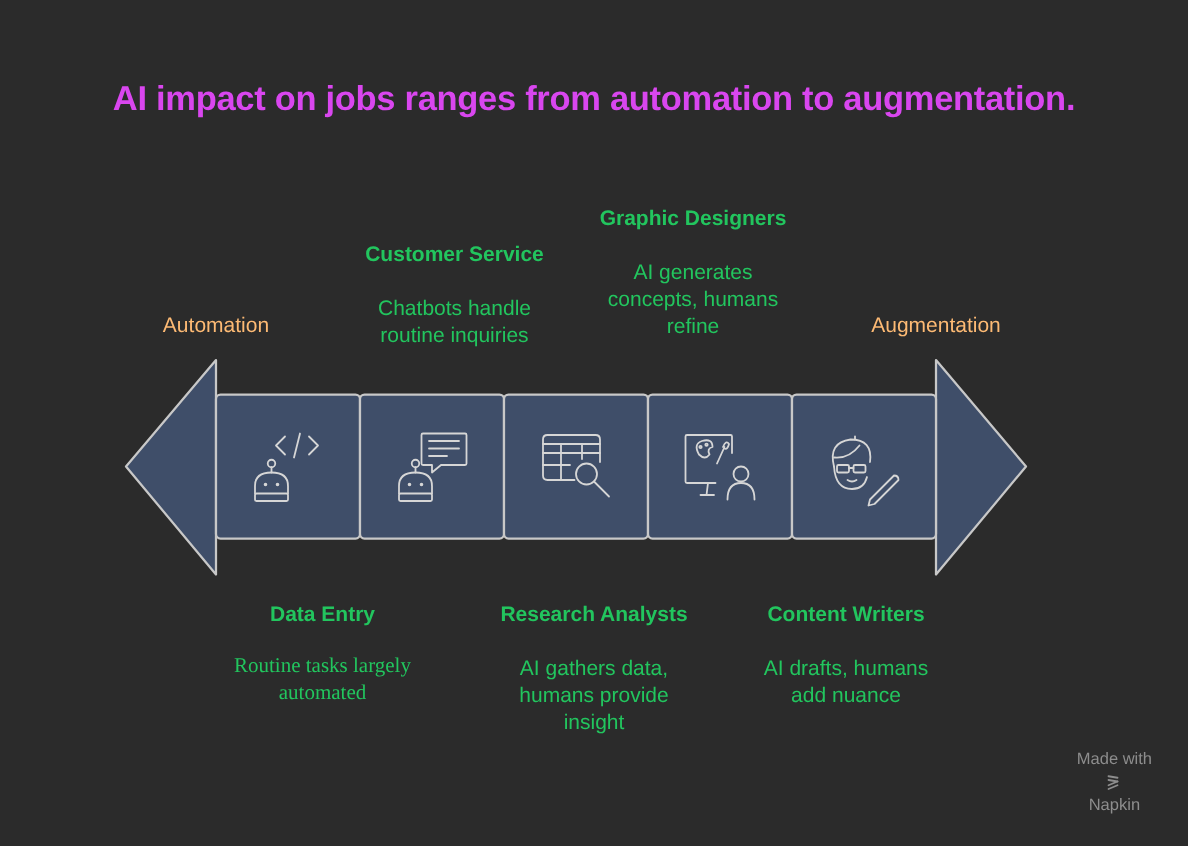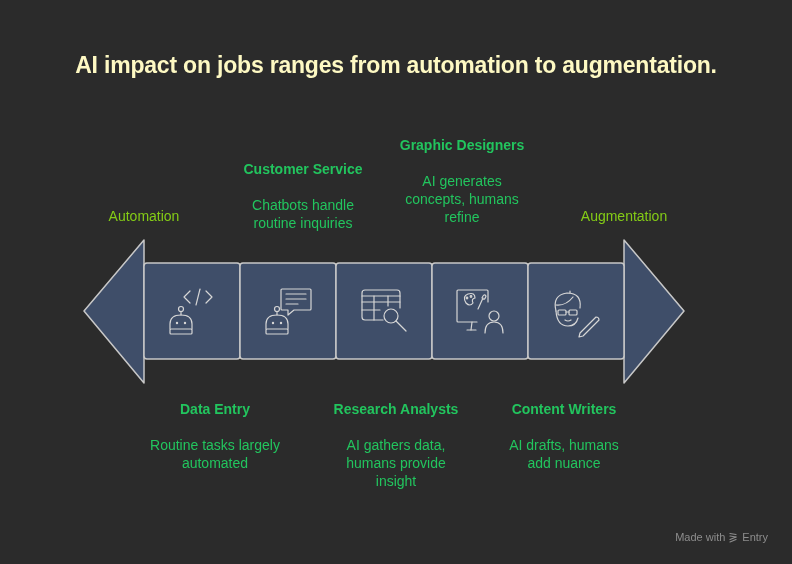--- a/index.html
+++ b/index.html
@@ -2,31 +2,31 @@
 <html><head>
 <meta charset="utf-8">
 <style>
   html, body { margin:0; padding:0; }
   body {
     width:792px; height:564px; background:#2b2b2b; position:relative; overflow:hidden;
     font-family:"Liberation Sans", "DejaVu Sans", sans-serif; color:#f0f0f0;
   }
   .title {
     position:absolute; top:52px; left:0; width:792px; text-align:center;
-    font-size:23px; font-weight:bold; color:#fef9c3; letter-spacing:-0.2px;
+    font-size:23px; font-weight:bold; color:#d946ef; letter-spacing:-0.2px;
   }
   .diagram { position:absolute; left:0; top:0; }
   .label {
     position:absolute; text-align:center; font-size:14px; line-height:18px; color:#22c55e;
   }
   .label .head { font-weight:bold; display:block; margin-bottom:18px; }
-  .endlabel { position:absolute; font-size:14px; color:#84cc16; text-align:center; }
+  .endlabel { position:absolute; font-size:14px; color:#fdba74; text-align:center; }
   .footer {
     position:absolute; right:24px; bottom:21px; font-size:11px; color:#8d8d8d;
-    display:flex; align-items:center; gap:4px;
+    display:flex; align-items:center; gap:4px;flex-direction:column;
   }
 </style>
 </head>
 <body>
 
 <div class="title">AI impact on jobs ranges from automation to augmentation.</div>
 
 <svg class="diagram" width="792" height="564" viewBox="0 0 792 564">
   <g fill="#3f4e69" stroke="#c8c8c8" stroke-width="1.5" stroke-linejoin="round">
 
@@ -114,21 +114,21 @@
   <span style="display:block; width:120px; margin:0 auto;">Chatbots handle routine inquiries</span>
 </div>
 
 <div class="label" style="left:384px; top:136px; width:156px;">
   <span class="head">Graphic Designers</span>
   <span style="display:block; width:128px; margin:0 auto;">AI generates concepts, humans refine</span>
 </div>
 
 <div class="label" style="left:136px; top:400px; width:158px;">
   <span class="head">Data Entry</span>
-  <span style="display:block; width:150px; margin:14px auto;">Routine tasks largely automated</span>
+  <span style="display:block; width:150px; margin:14px auto;font-family:Liberation Serif, serif;">Routine tasks largely automated</span>
 </div>
 
 <div class="label" style="left:320px; top:400px; width:152px;">
   <span class="head">Research Analysts</span>
   <span style="display:block; width:116px; margin:12px auto;">AI gathers data, humans provide insight</span>
 </div>
 
 <div class="label" style="left:490px; top:400px; width:148px;text-align:center;">
   <span class="head">Content Writers</span>
   <span style="display:block; width:124px; margin:0 auto;">AI drafts, humans add nuance</span>
@@ -137,14 +137,14 @@
 <div class="footer">
   <span>Made with</span>
   <svg width="9" height="11" viewBox="0 0 9 11">
     <g stroke="#8d8d8d" stroke-width="1.2" fill="none" stroke-linecap="round">
       <path d="M1 1.5 L7 2.5"></path>
         <path d="M1 4 L7 5"></path>
         <path d="M7 5 L1 7.5"></path>
         <path d="M7 7.5 L1 10"></path>
     </g>
   </svg>
-  <span>Entry</span>
+  <span>Napkin</span>
 </div>
 
 </body></html>

